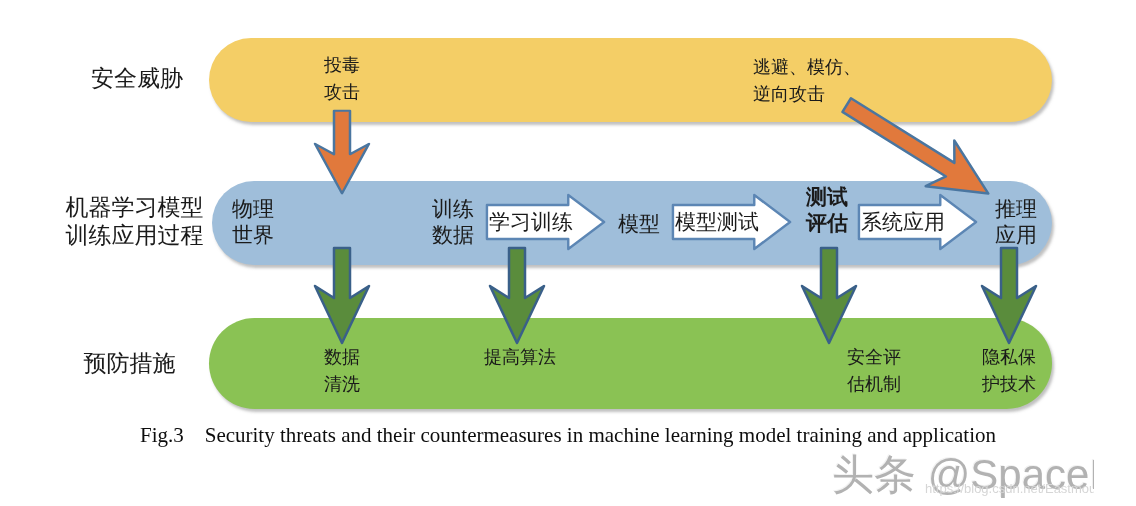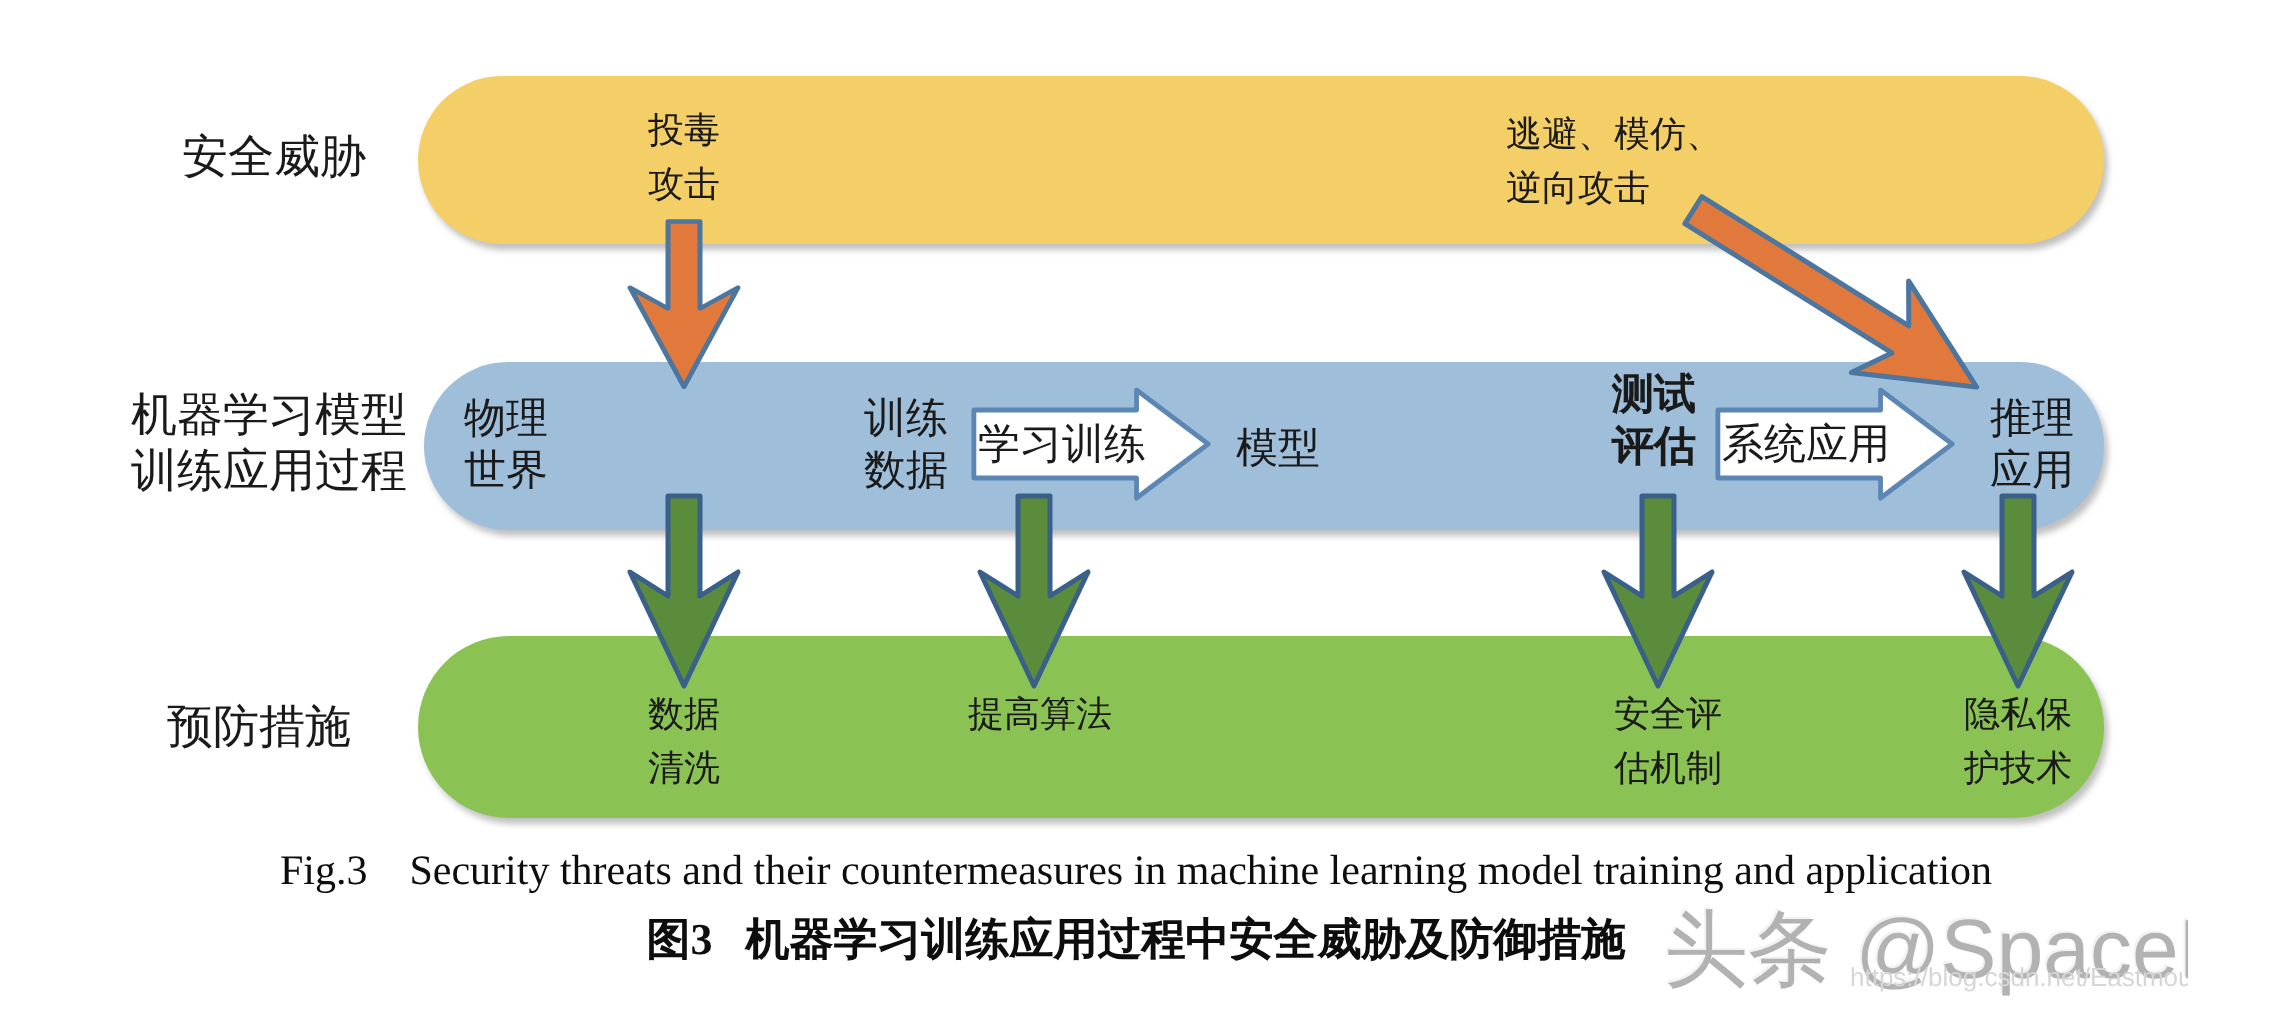--- a/index.html
+++ b/index.html
@@ -130,20 +130,26 @@
     <div>推理</div>
     <div>应用</div>
   </div>
 
   <div class="flow-arrow" style="left:485px;top:193px;">
     <svg viewBox="0 0 126 58" preserveAspectRatio="none">
       <polygon points="2,12 86,12 86,2 123,29 86,56 86,46 2,46" fill="#ffffff" stroke="var(--flow-arrow-outline)" stroke-width="2.5" stroke-linejoin="round"></polygon>
     </svg>
     <span class="flow-label">学习训练</span>
   </div>
+  <div class="flow-arrow" style="left:671px;top:193px;">
+    <svg viewBox="0 0 126 58" preserveAspectRatio="none">
+      <polygon points="2,12 86,12 86,2 123,29 86,56 86,46 2,46" fill="#ffffff" stroke="var(--flow-arrow-outline)" stroke-width="2.5" stroke-linejoin="round"></polygon>
+    </svg>
+    <span class="flow-label">模型测试</span>
+  </div>
   <div class="flow-arrow" style="left:857px;top:193px;">
     <svg viewBox="0 0 126 58" preserveAspectRatio="none">
       <polygon points="2,12 86,12 86,2 123,29 86,56 86,46 2,46" fill="#ffffff" stroke="var(--flow-arrow-outline)" stroke-width="2.5" stroke-linejoin="round"></polygon>
     </svg>
     <span class="flow-label">系统应用</span>
   </div>
 
   <div class="big-arrow" style="left:312px;top:246px;width:60px;height:100px;">
     <svg viewBox="0 0 60 100" preserveAspectRatio="none">
       <polygon points="22,2 38,2 38,52 57,40 30,97 3,40 22,52" fill="var(--defense-arrow)" stroke="var(--defense-arrow-outline)" stroke-width="2.5" stroke-linejoin="round"></polygon>
@@ -165,28 +171,27 @@
     </svg>
   </div>
 
   <div class="band-text" style="left:292px;top:344px;width:100px;">
     <div>数据</div>
     <div>清洗</div>
   </div>
   <div class="band-text" style="left:460px;top:344px;width:120px;">
     <div>提高算法</div>
   </div>
-  <div class="band-text" style="left:784px;top:344px;width:100px;">
+  <div class="band-text" style="left:824px;top:344px;width:100px;">
     <div>安全评</div>
     <div>估机制</div>
   </div>
   <div class="band-text" style="left:959px;top:344px;width:100px;">
     <div>隐私保</div>
     <div>护技术</div>
   </div>
 
   <div class="caption-en">Fig.3    Security threats and their countermeasures in machine learning model training and application</div>
-  <div class="caption-zh">图3   机器学习训练应用过程中安全威胁及防御措施</div>
 
   <div class="watermark">头条 @SpaceBroom</div>
   <div class="watermark-url">https://blog.csdn.net/Eastmount</div>
 
 </div>
 
 </body></html>

